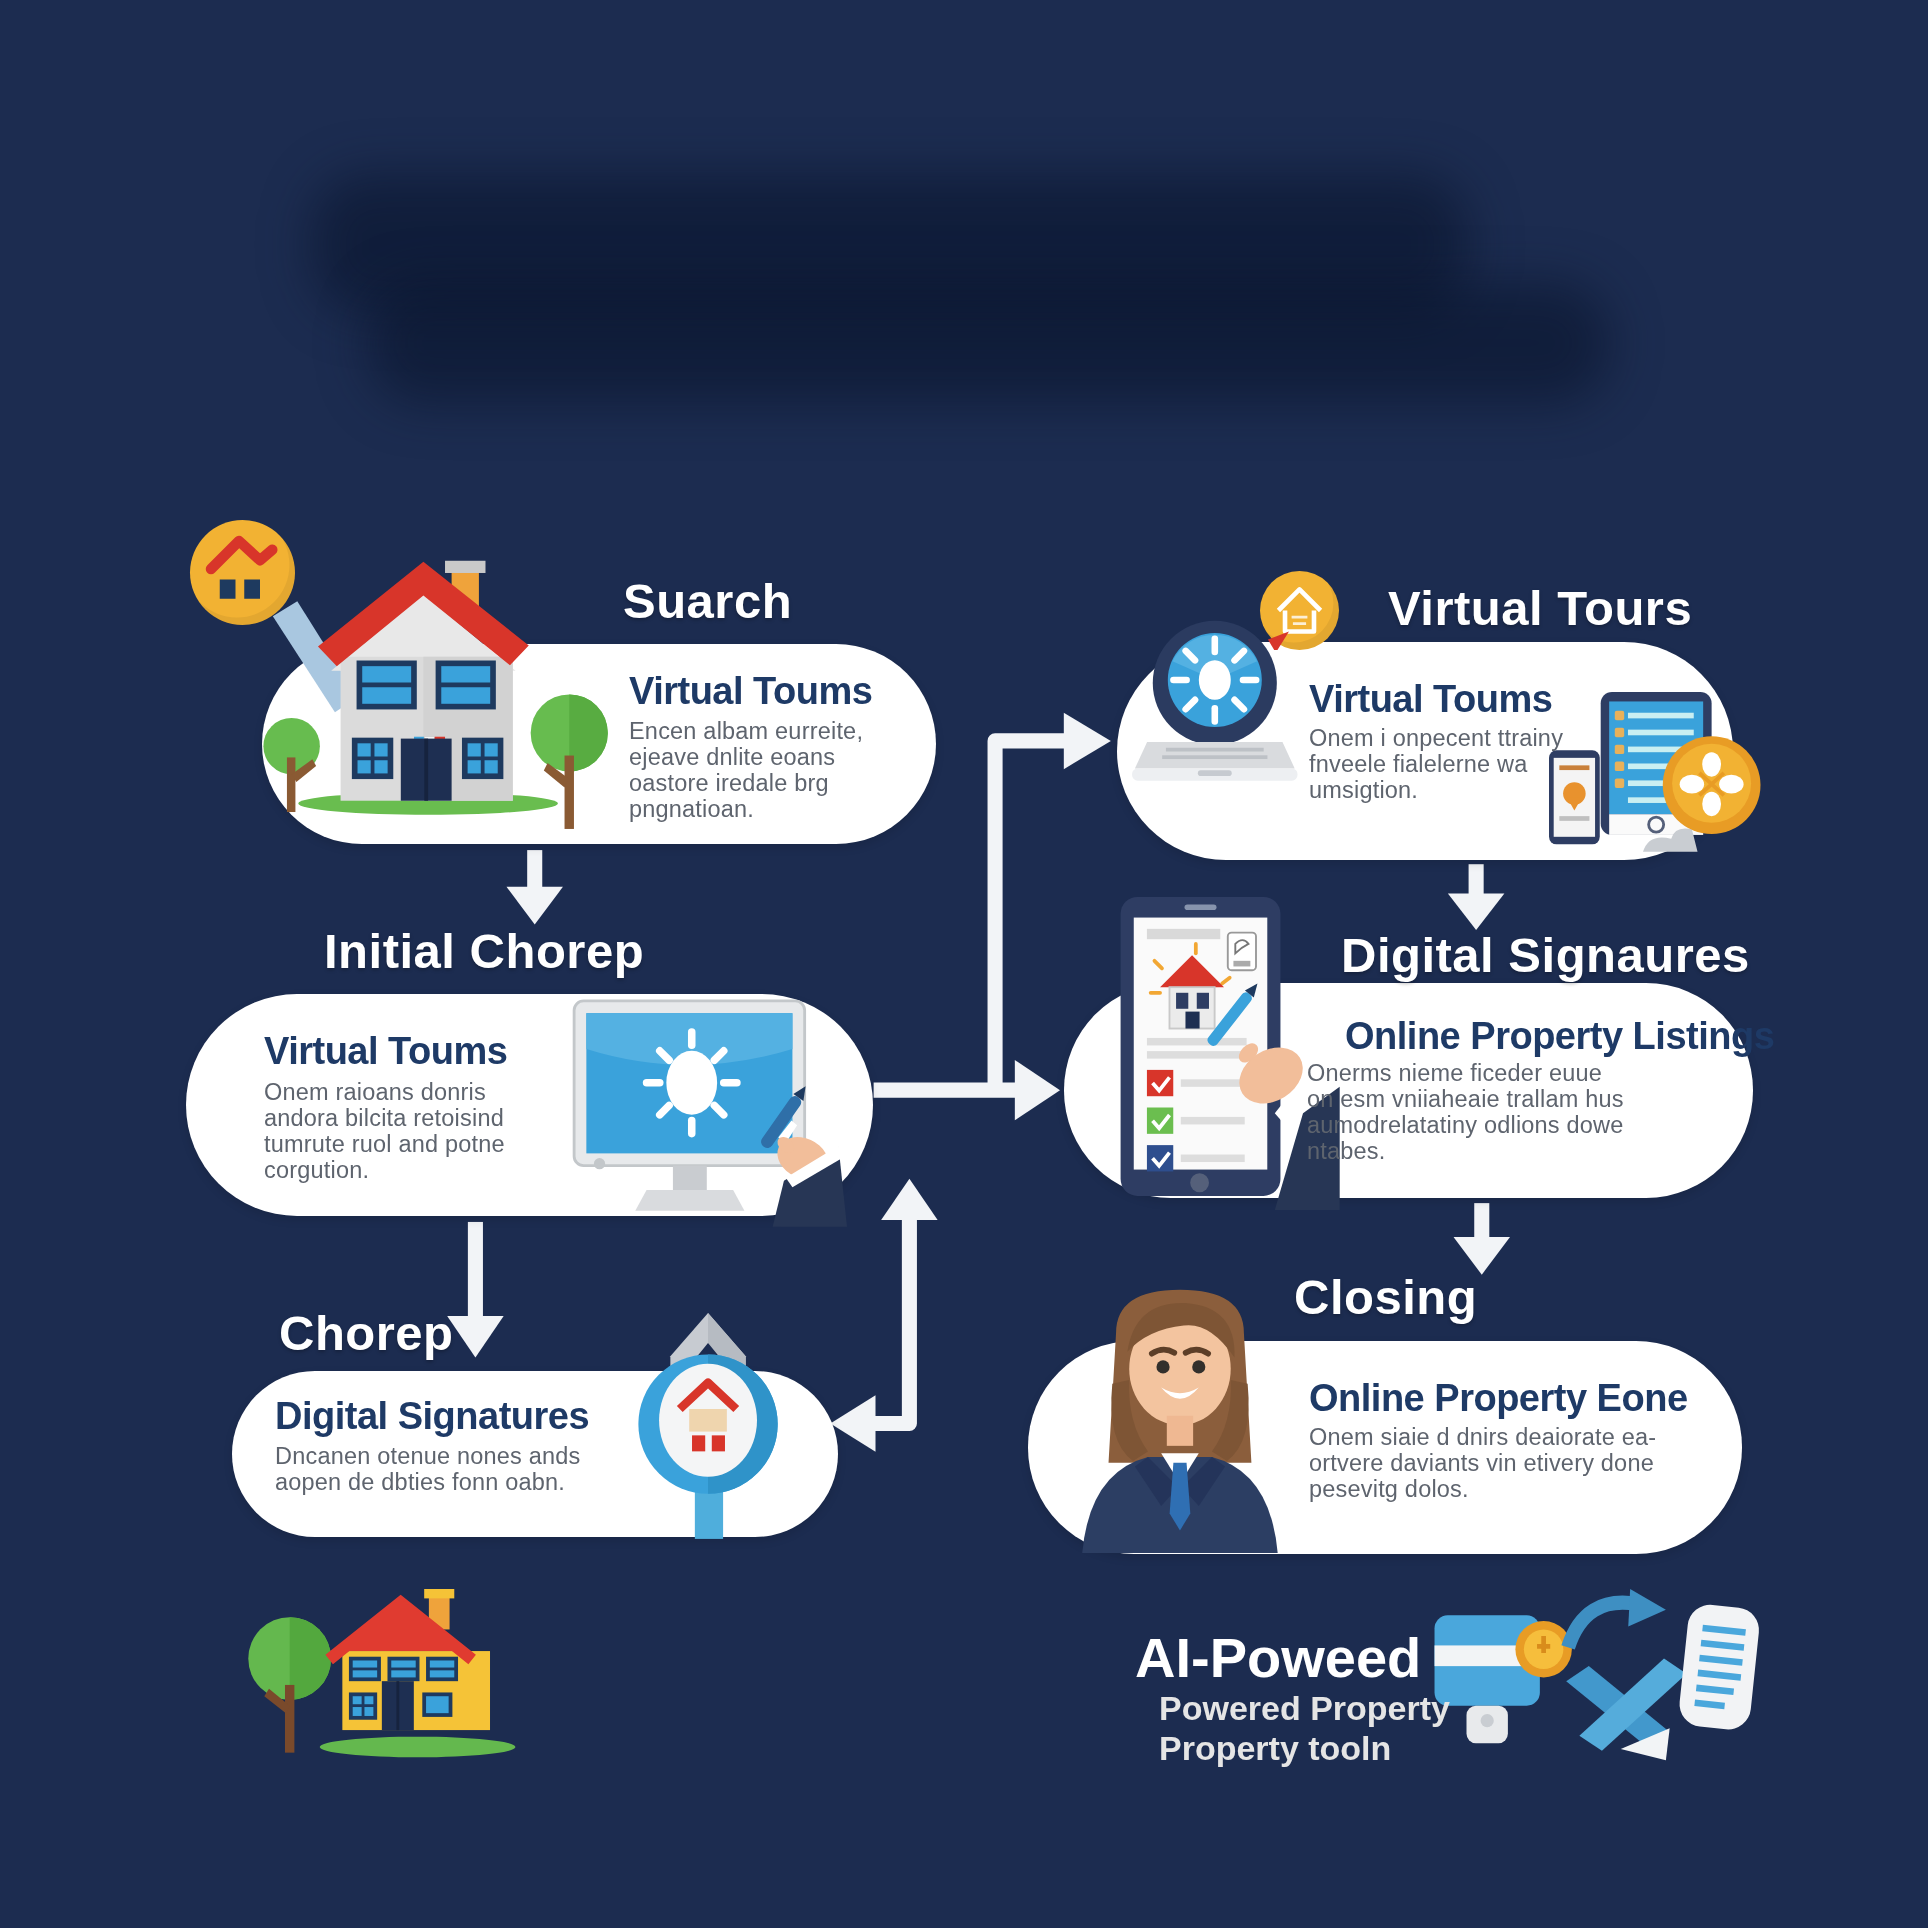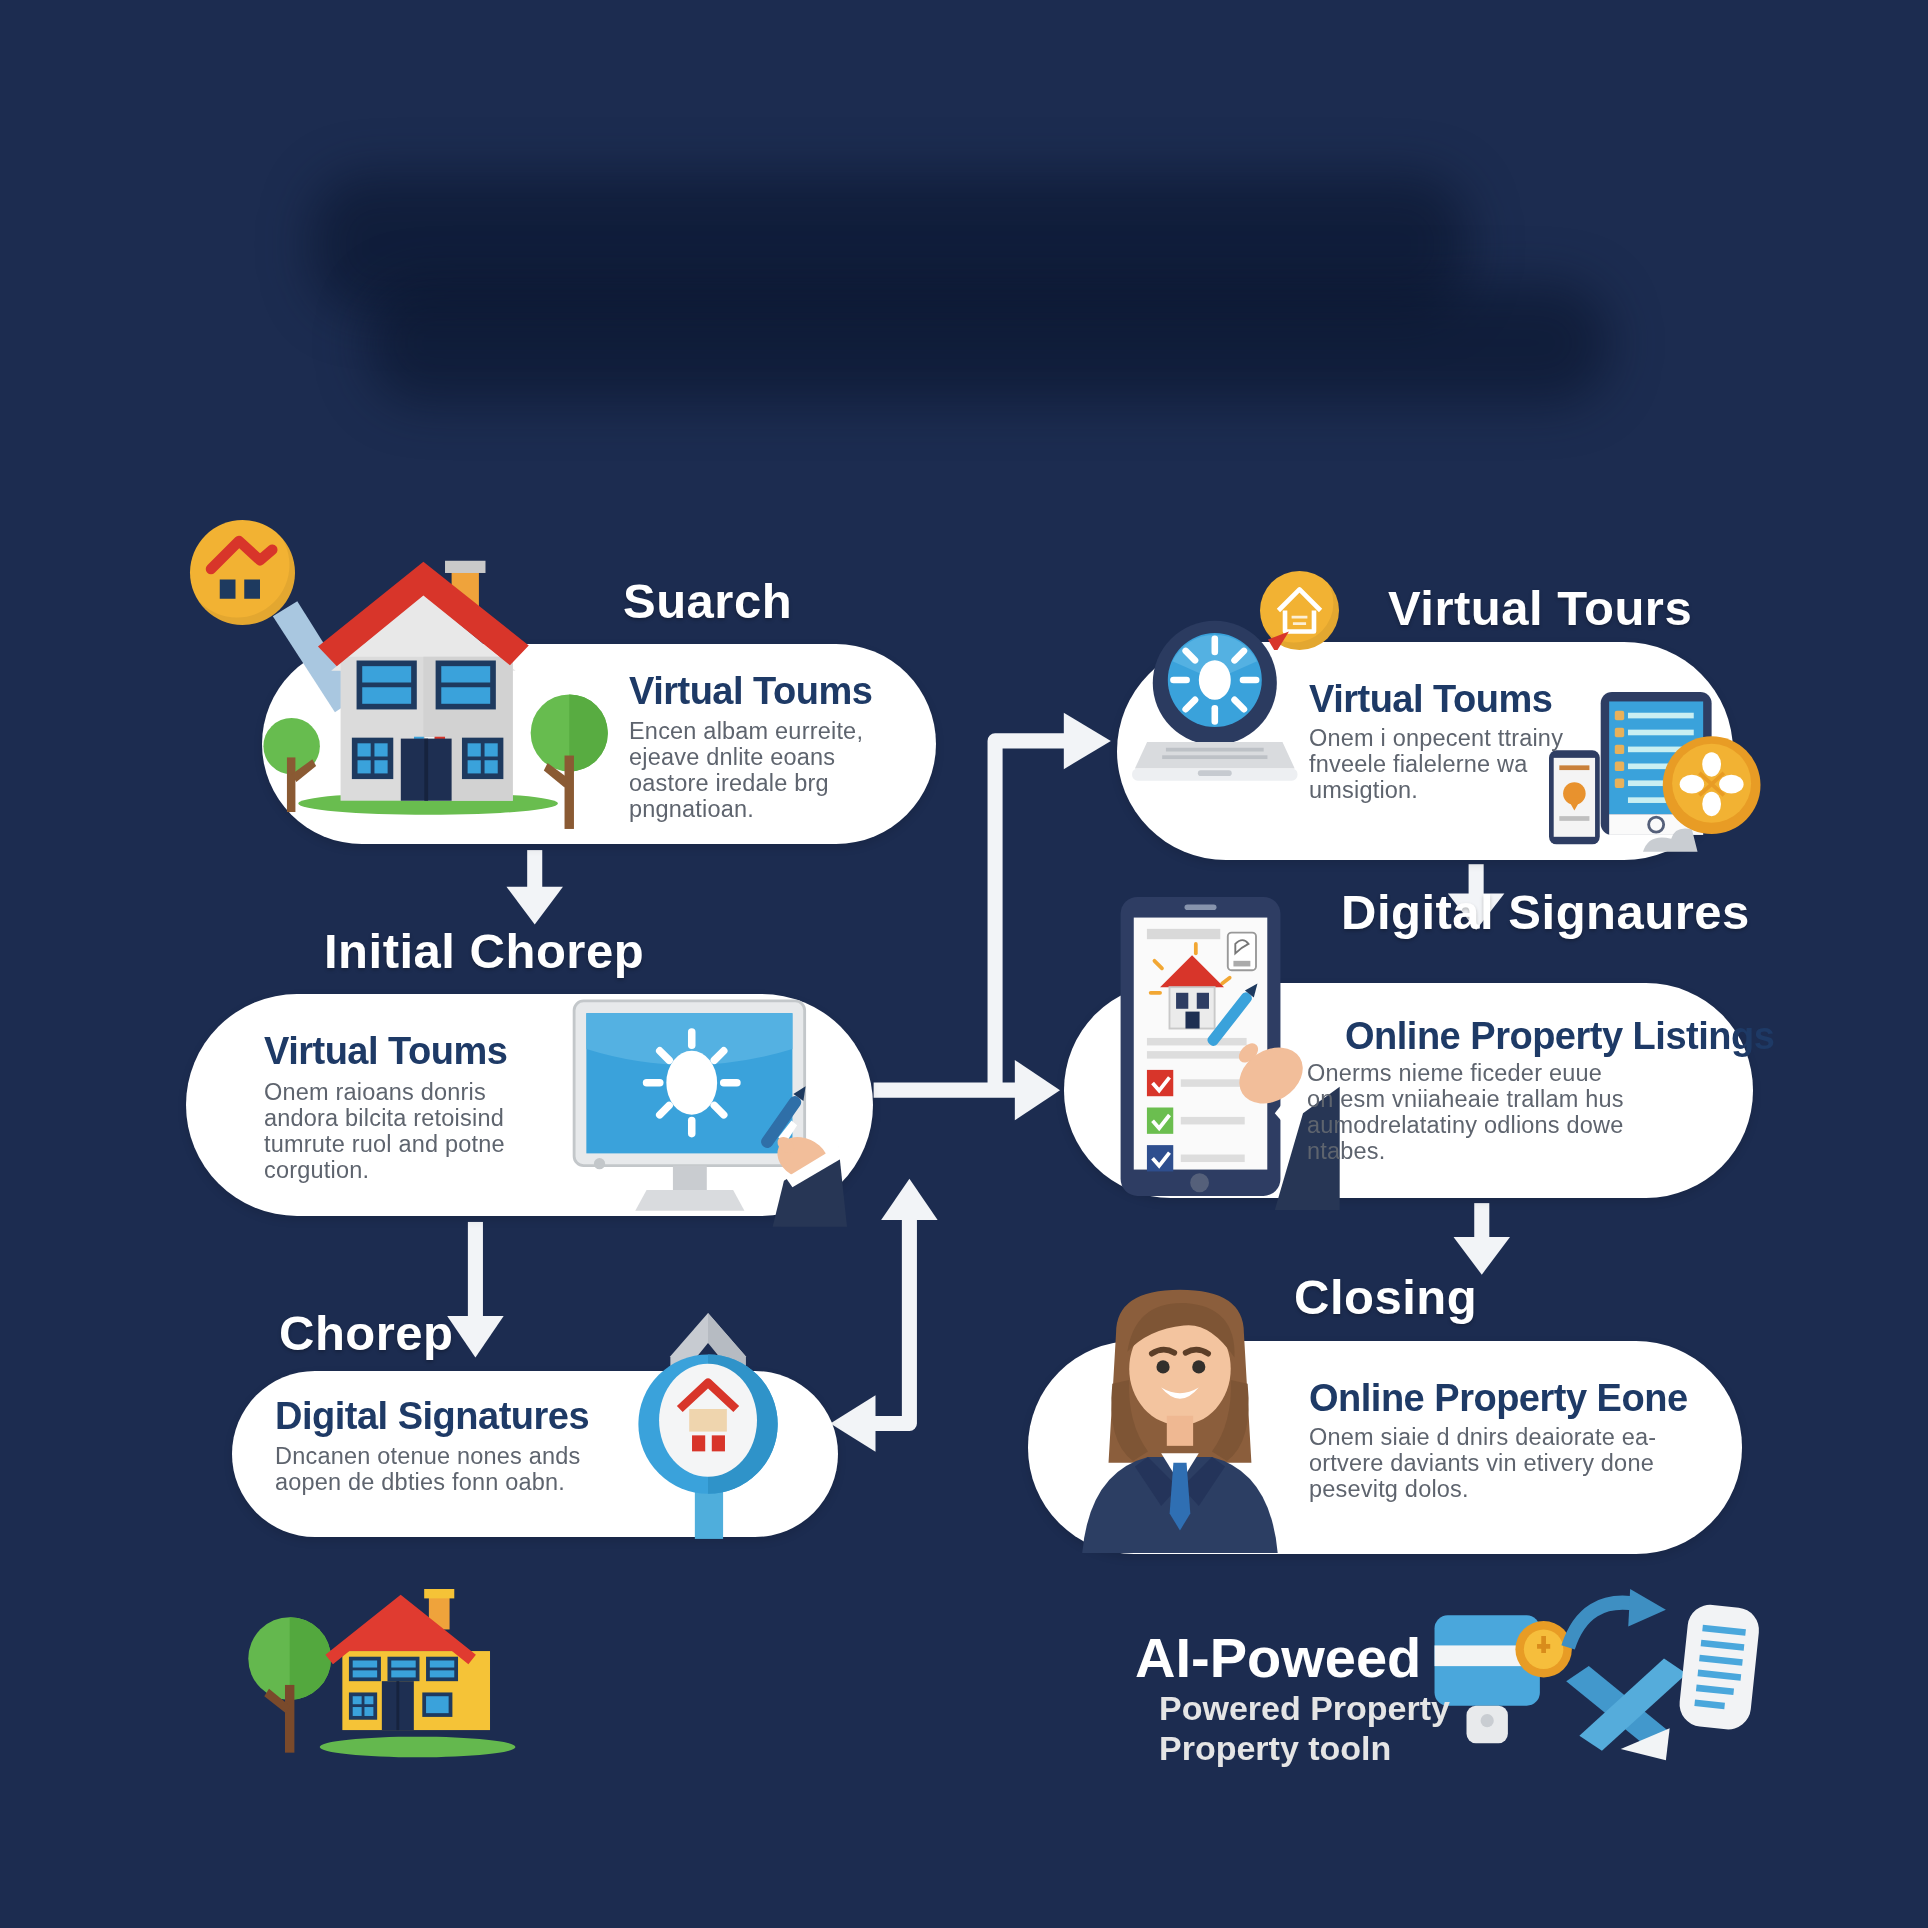--- a/index.html
+++ b/index.html
@@ -231,21 +231,21 @@
       <rect x="224" y="100" width="13" height="64" rx="6" fill="#2F6FA8"></rect>
       <polygon points="224,100 237,100 230,86" fill="#1E3A5F"></polygon>
     </g>
     <path d="M232 150 l14 -18 6 5 -12 19 z" fill="#FFFFFF"></path>
     <ellipse cx="258" cy="172" rx="28" ry="21" fill="#F2BE9A" transform="rotate(24 258 172)"></ellipse>
     <ellipse cx="240" cy="158" rx="10" ry="7" fill="#F2BE9A" transform="rotate(40 240 158)"></ellipse>
     <path d="M 238 196 L 296 160 L 305 245 L 226 245 Z" fill="#273655"></path>
     <path d="M 240 193 L 296 159 L 300 172 L 247 203 Z" fill="#FFFFFF"></path>
   </svg>
 
-  <div class="node-title" style="left:1341px;top:884px;">Digital Signaures</div>
+  <div class="node-title" style="left:1341px;top:927px;">Digital Signaures</div>
   <div class="card" style="left:1064px;top:983px;width:689px;height:215px;border-radius:107px;"></div>
   <div class="card-heading" style="left:1345px;top:1015px;">Online Property Listings</div>
   <div class="card-body" style="left:1307px;top:1060px;width:367px;">Onerms nieme ficeder euue
 on esm vniiaheaie trallam hus
 aumodrelatatiny odlions dowe
 ntabes.</div>
 
   <svg class="icon" style="left:1109px;top:895px;" width="231" height="315" viewBox="0 0 245 335">
     <rect x="12" y="2" width="170" height="318" rx="18" fill="#2E3D63"></rect>
     <rect x="80" y="10" width="34" height="6" rx="3" fill="#8794AD"></rect>

